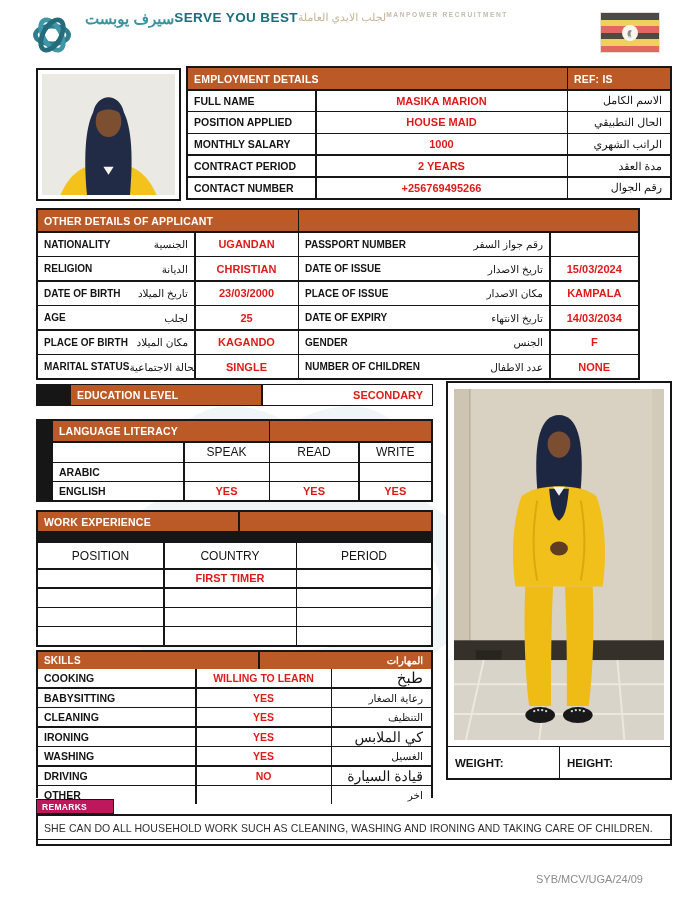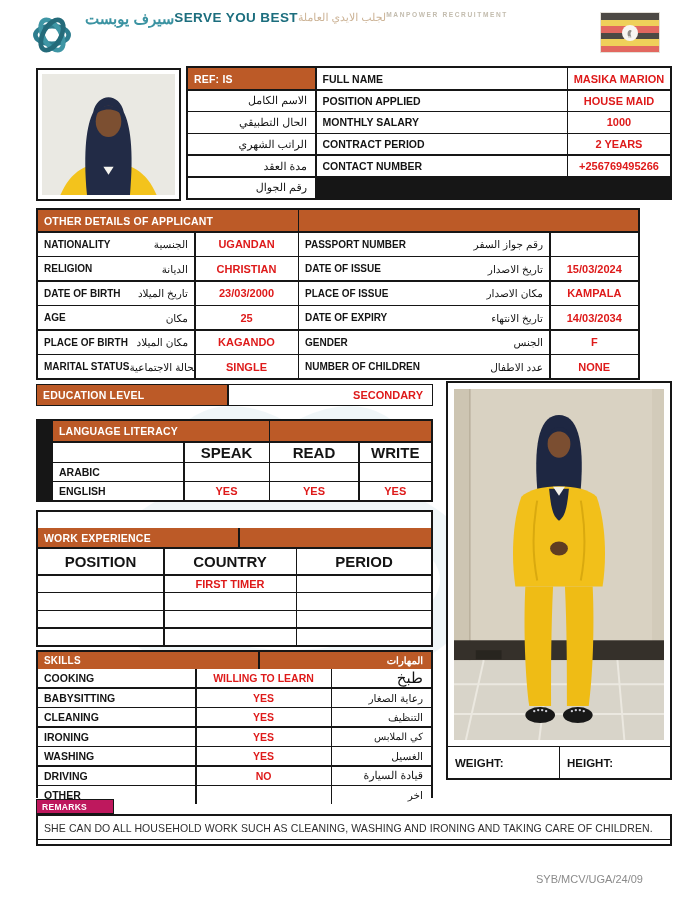--- a/index.html
+++ b/index.html
@@ -24,21 +24,21 @@
   .sec{position:absolute;border:2px solid #161616;box-sizing:border-box;background:#fff;}
   .grid{display:grid;background:#161616;gap:1.5px;width:100%;height:100%;box-sizing:border-box;}
   .cell{background:#fff;display:flex;align-items:center;box-sizing:border-box;overflow:hidden;white-space:nowrap;}
   .hdr{background:#bc5a27;color:#fff;font-weight:bold;font-size:10.5px;letter-spacing:.2px;padding:0 6px;}
   .lbl{font-weight:bold;font-size:10.5px;padding:0 6px;color:#141414;}
   .val{color:#de1a1a;font-weight:bold;font-size:11px;justify-content:center;text-align:center;}
   .arr{direction:rtl;font-size:11px;padding:0 8px;}
   .dual{justify-content:space-between;padding:0 6px;}
   .dual .en{font-weight:bold;font-size:10px;}
   .dual .ara{direction:rtl;font-size:10.5px;}
-  .chead{font-weight:bold;font-size:15px;justify-content:center;}
+  .chead{font-weight:normal;font-size:12px;justify-content:center;}
   
   .photo-panel{position:absolute;left:446px;top:381px;width:226px;height:399px;border:2px solid #161616;
                box-sizing:border-box;display:flex;flex-direction:column;background:#fff;}
   .photo-area{flex:1;padding:6px;box-sizing:border-box;}
   .photo-area svg{width:100%;height:100%;display:block;}
   .hw-row{height:31px;border-top:1.5px solid #161616;display:grid;grid-template-columns:1fr 1fr;}
   .hw-cell{display:flex;align-items:center;font-weight:bold;font-size:11.5px;padding:0 7px;}
   .hw-cell + .hw-cell{border-left:1.5px solid #161616;}
   
   .pp{position:absolute;left:36px;top:68px;width:145px;height:133px;border:2px solid #161616;
@@ -104,20 +104,21 @@
       <path d="M18,120 C28,96 44,88 65,88 C86,88 102,96 112,120 Z" fill="#f3c31c"></path>
       <path d="M44,120 C40,75 44,50 50,38 C54,18 76,18 80,38 C86,50 90,75 86,120 Z" fill="#222b46"></path>
       <path d="M60,92 L70,92 L65,100 Z" fill="#f6f5f0"></path>
       <ellipse cx="65" cy="47" rx="12.5" ry="15.5" fill="#7c4f31"></ellipse>
       <path d="M51,42 C52,28 78,28 79,42 C74,33 56,33 51,42 Z" fill="#222b46"></path>
     </svg>
   </div>
 
   <div class="sec" style="left:186px;top:66px;width:486px;height:134px;">
     <div class="grid" style="grid-template-columns:127px 250px 1fr;grid-template-rows:21px repeat(5,1fr);">
+      <div class="cell hdr" style="grid-column:1/3;">EMPLOYMENT DETAILS</div>
       <div class="cell hdr">REF: IS</div>
 
       <div class="cell lbl">FULL NAME</div>
       <div class="cell val">MASIKA MARION</div>
       <div class="cell arr">الاسم الكامل</div>
 
       <div class="cell lbl">POSITION APPLIED</div>
       <div class="cell val">HOUSE MAID</div>
       <div class="cell arr">الحال التطبيقي</div>
 
@@ -168,21 +169,21 @@
         </div>
       <div class="cell val">23/03/2000</div>
       <div class="cell dual">
           <span class="en">PLACE OF ISSUE</span>
           <span class="ara">مكان الاصدار</span>
         </div>
       <div class="cell val">KAMPALA</div>
 
       <div class="cell dual">
           <span class="en">AGE</span>
-          <span class="ara">مكان</span>
+          <span class="ara">لجلب</span>
         </div>
       <div class="cell val">25</div>
       <div class="cell dual">
           <span class="en">DATE OF EXPIRY</span>
           <span class="ara">تاريخ الانتهاء</span>
         </div>
       <div class="cell val">14/03/2034</div>
 
       <div class="cell dual">
           <span class="en">PLACE OF BIRTH</span>
@@ -202,21 +203,21 @@
       <div class="cell val">SINGLE</div>
       <div class="cell dual">
           <span class="en">NUMBER OF CHILDREN</span>
           <span class="ara">عدد الاطفال</span>
         </div>
       <div class="cell val">NONE</div>
     </div>
   </div>
 
   <div class="sec" style="left:36px;top:384px;width:397px;height:22px;border-width:1.5px;">
-    <div class="grid" style="grid-template-columns:190px 1fr;grid-template-rows:1fr;">
+    <div class="grid" style="grid-template-columns:190px 1fr;grid-template-rows:1fr;padding-left:34px;">
       <div class="cell hdr">EDUCATION LEVEL</div>
       <div class="cell val" style="justify-content:flex-end;padding-right:9px;">SECONDARY</div>
     </div>
   </div>
 
   <div class="sec" style="left:36px;top:419px;width:397px;height:83px;">
     <div class="grid" style="grid-template-columns:130px 84px 88px 1fr;grid-template-rows:20px 19px 1fr 1fr;padding-left:15px;">
       <div class="cell hdr" style="grid-column:1/3;">LANGUAGE LITERACY</div>
       <div class="cell hdr" style="grid-column:3/5;"></div>
 
@@ -231,21 +232,21 @@
       <div class="cell val"></div>
 
       <div class="cell lbl">ENGLISH</div>
       <div class="cell val">YES</div>
       <div class="cell val">YES</div>
       <div class="cell val">YES</div>
     </div>
   </div>
 
   <div class="sec" style="left:36px;top:510px;width:397px;height:137px;display:flex;flex-direction:column;">
-    <div class="grid" style="grid-template-columns:200px 1fr;grid-template-rows:19px;height:21px;flex:0 0 auto;border-bottom:1.5px solid #161616;margin-top:16px;">
+    <div class="grid" style="grid-template-columns:200px 1fr;grid-template-rows:19px;height:31px;flex:0 0 auto;border-bottom:1.5px solid #161616;">
       <div class="cell hdr">WORK EXPERIENCE</div>
       <div class="cell hdr"></div>
     </div>
     <div class="grid" style="grid-template-columns:125px 131px 1fr;grid-template-rows:25px repeat(4,1fr);flex:1;">
       <div class="cell chead">POSITION</div>
       <div class="cell chead">COUNTRY</div>
       <div class="cell chead">PERIOD</div>
 
       <div class="cell val"></div>
       <div class="cell val">FIRST TIMER</div>
@@ -278,29 +279,29 @@
       <div class="cell lbl">BABYSITTING</div>
       <div class="cell val" style="font-size:10.5px;">YES</div>
       <div class="cell arr" style="font-size:10.5px;">رعاية الصغار</div>
 
       <div class="cell lbl">CLEANING</div>
       <div class="cell val" style="font-size:10.5px;">YES</div>
       <div class="cell arr" style="font-size:10.5px;">التنظيف</div>
 
       <div class="cell lbl">IRONING</div>
       <div class="cell val" style="font-size:10.5px;">YES</div>
-      <div class="cell arr" style="font-size:10px;">كي الملابس</div>
+      <div class="cell arr" style="font-size:14px;">كي الملابس</div>
 
       <div class="cell lbl">WASHING</div>
       <div class="cell val" style="font-size:10.5px;">YES</div>
       <div class="cell arr" style="font-size:10.5px;">الغسيل</div>
 
       <div class="cell lbl">DRIVING</div>
       <div class="cell val" style="font-size:10.5px;">NO</div>
-      <div class="cell arr" style="font-size:11px;">قيادة السيارة</div>
+      <div class="cell arr" style="font-size:14px;">قيادة السيارة</div>
 
       <div class="cell lbl">OTHER</div>
       <div class="cell val" style="font-size:10.5px;"></div>
       <div class="cell arr" style="font-size:10.5px;">اخر</div>
     </div>
   </div>
 
   <div class="photo-panel">
     <div class="photo-area">
       <svg viewBox="0 0 212 352" preserveAspectRatio="none">

